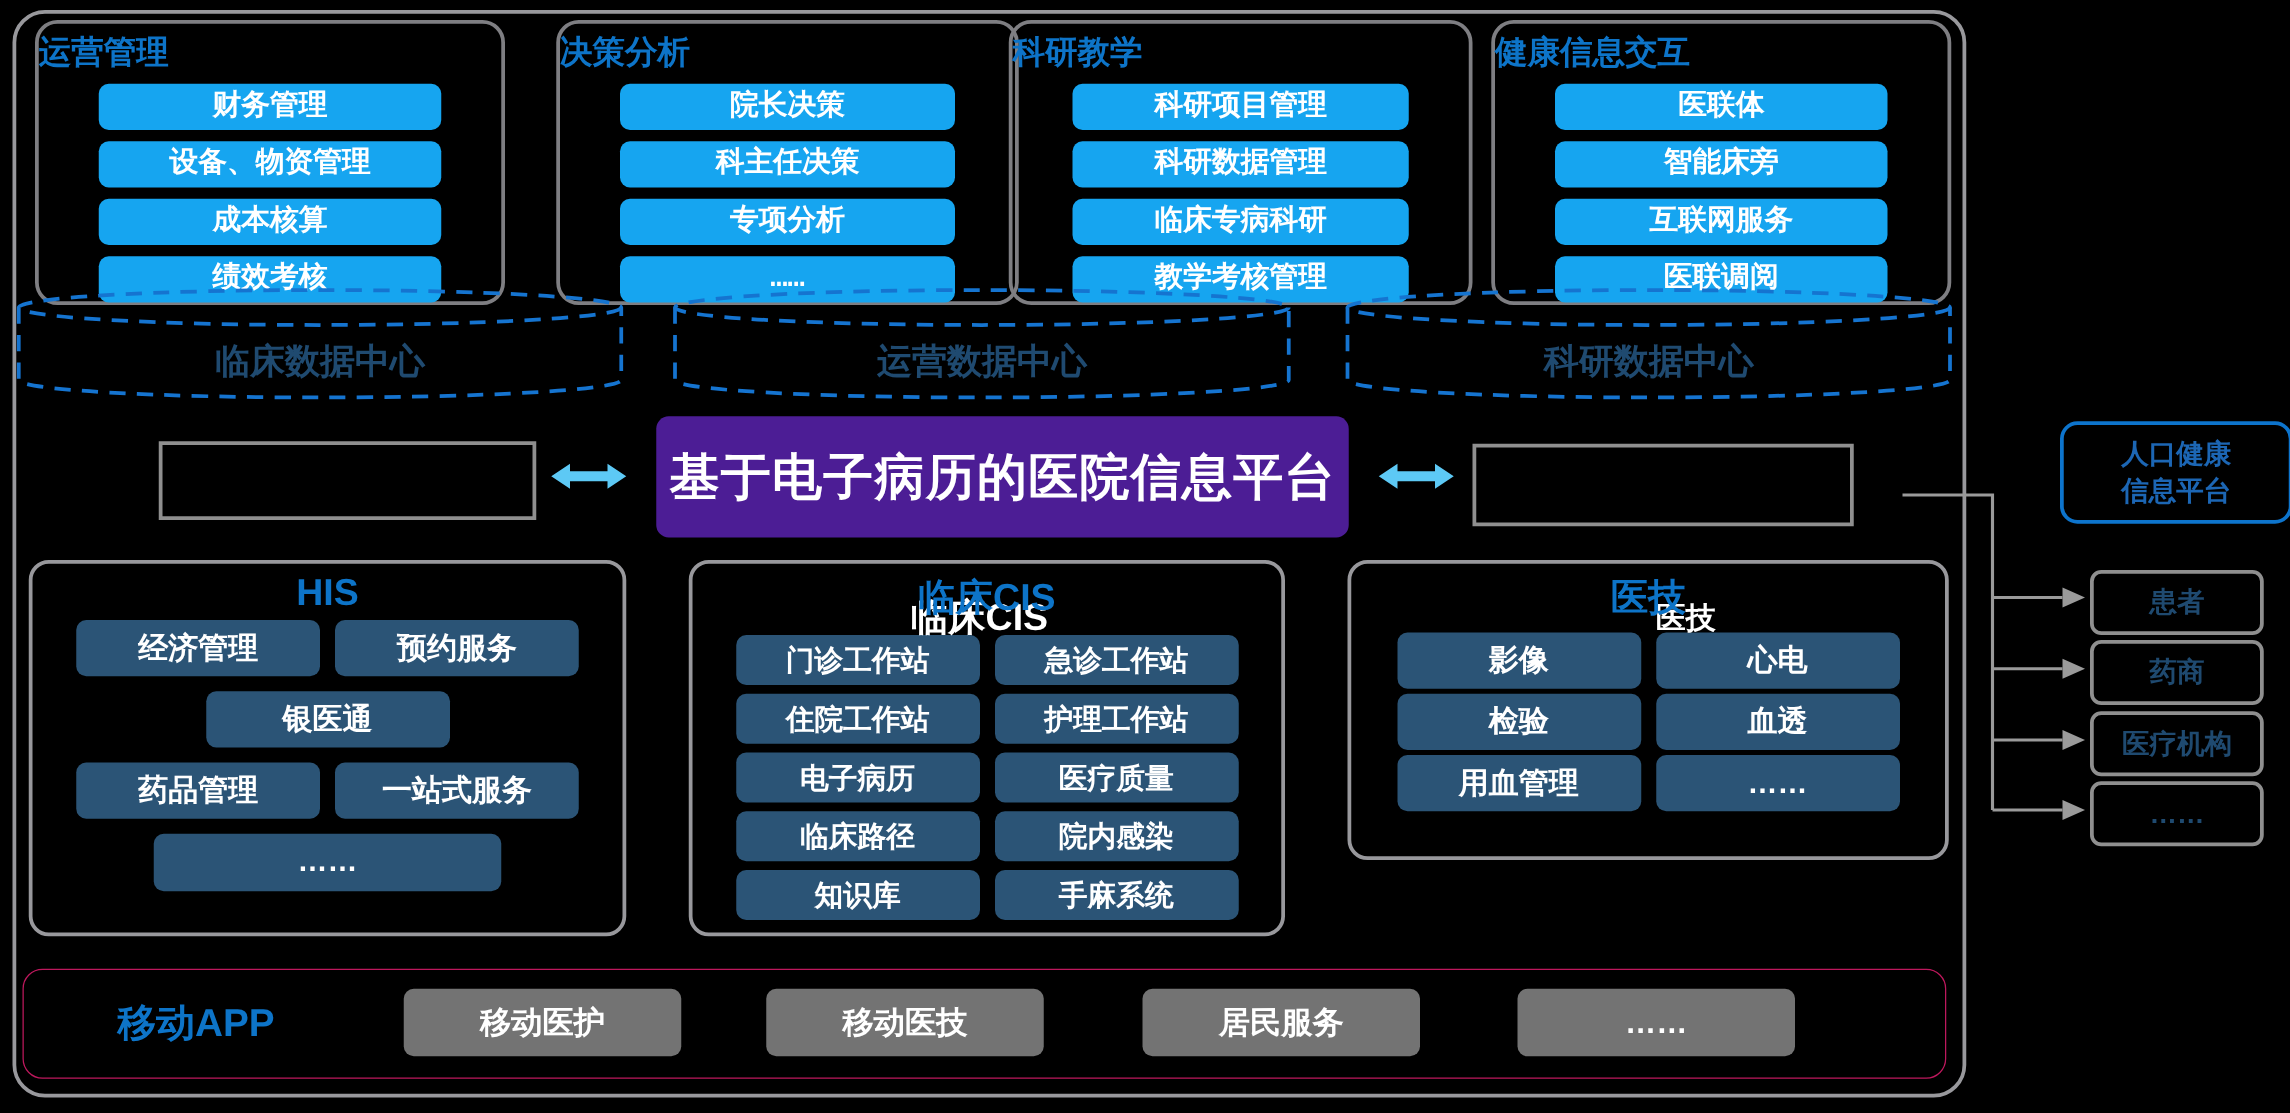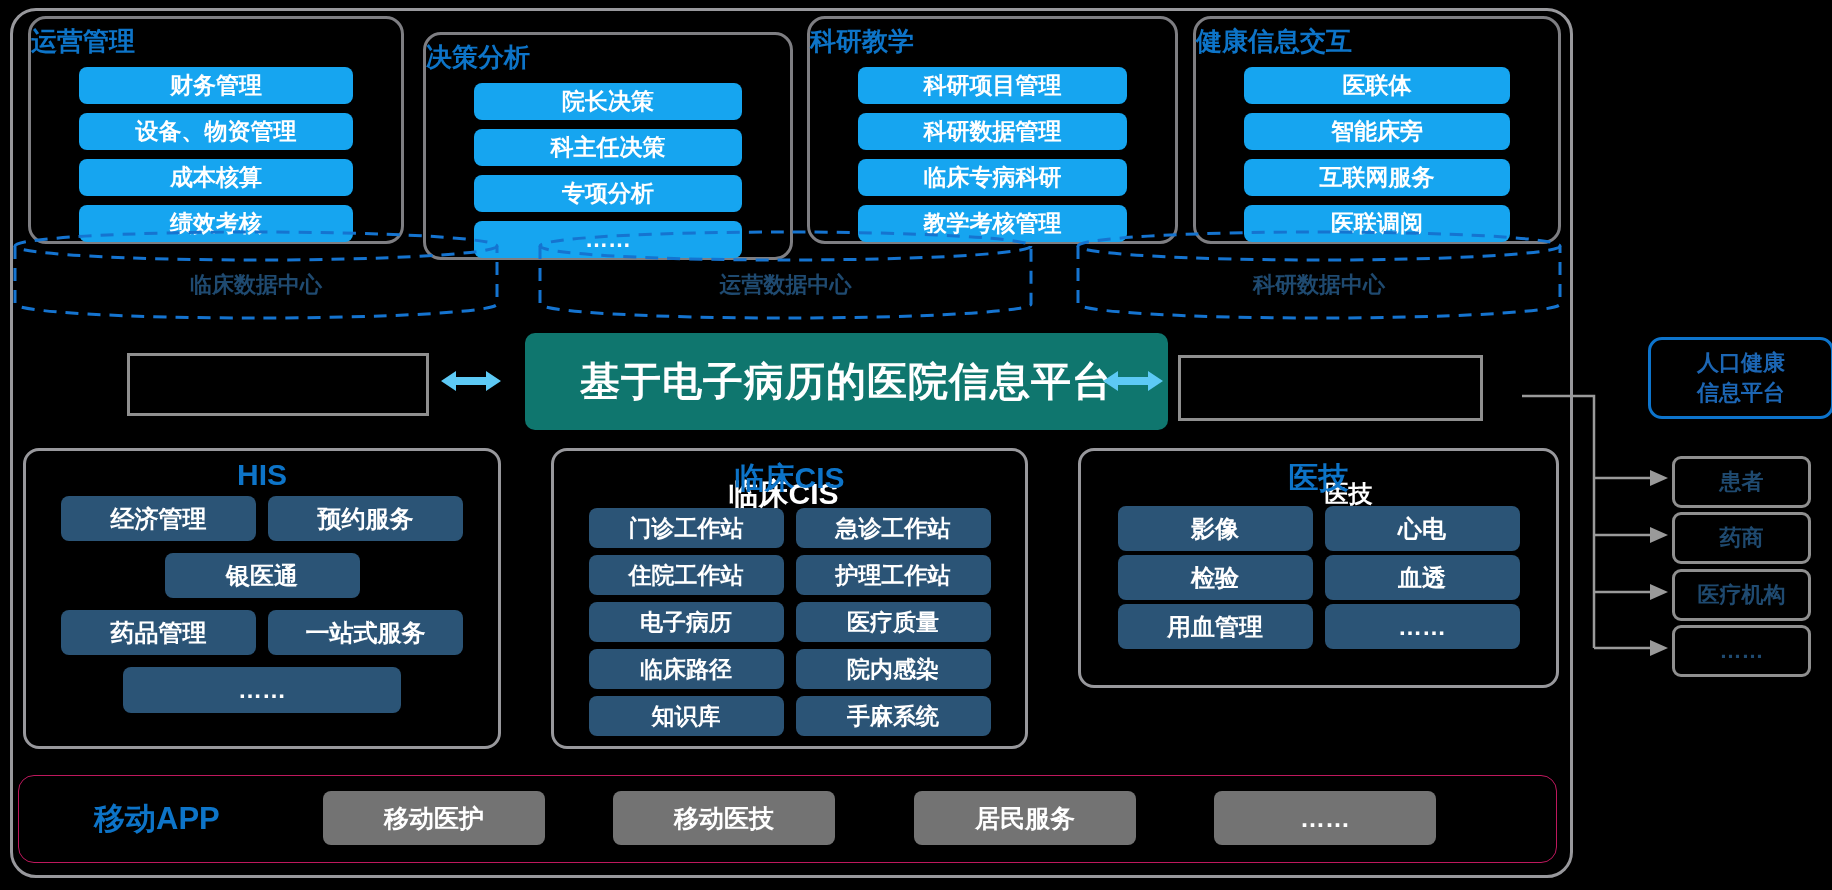--- a/index.html
+++ b/index.html
@@ -8,31 +8,31 @@
   .abs{position:absolute;}
 
   
   .main-frame{left:10px;top:8px;width:1557px;height:864px;border:3px solid #98989c;border-radius:26px;}
 
   
   .group-box{top:16px;height:222px;border:3px solid #7e7e82;border-radius:18px;}
   .group-title{margin-top:5px;height:34px;line-height:34px;text-align:left;
                font-size:26px;color:#0d74c8;}
   .chip{margin:9px 48px 0;height:37px;line-height:37px;border-radius:8px;
-        background:#16a5f0;color:#fff;font-size:23px;text-align:center;}
+        background:#16a5f0;color:#fff;font-size:23px;text-align:center;font-family:Liberation Mono, monospace;}
 
   
   .cyl{top:228px;height:95px;}
   .cyl svg{position:absolute;left:0;top:0;}
   .cyl-label{position:absolute;left:0;top:42px;width:100%;text-align:center;
-             font-size:22px;color:#1f4a70;}
+             font-size:28px;color:#1f4a70;}
 
   
   .conn-box{border:3px solid #8f8f8f;background:#000;}
-  .platform-box{left:525px;top:333px;width:643px;height:97px;background:#0f766e;border-radius:10px;
+  .platform-box{left:525px;top:333px;width:554px;height:97px;background:#4c1d95;border-radius:10px;
                 display:flex;align-items:center;justify-content:center;}
   .platform-box span{color:#fff;font-size:40px;letter-spacing:1px;}
 
   
   .ext-platform{left:1648px;top:337px;width:180px;height:76px;border:3px solid #0d74cc;
                 border-radius:14px;display:flex;flex-direction:column;align-items:center;
                 justify-content:center;color:#1c66b4;font-size:22px;line-height:30px;}
   .ext-target{left:1672px;width:133px;height:46px;border:3px solid #8f8f8f;border-radius:9px;
               display:flex;align-items:center;justify-content:center;
               color:#1f4a70;font-size:22px;}
@@ -69,21 +69,21 @@
   <div class="abs main-frame"></div>
 
   <div class="abs group-box" style="left:28px;width:370px;">
     <div class="group-title">运营管理</div>
     <div class="chip">财务管理</div>
     <div class="chip">设备、物资管理</div>
     <div class="chip">成本核算</div>
     <div class="chip">绩效考核</div>
   </div>
 
-  <div class="abs group-box" style="left:423px;width:364px;margin-top:16px;">
+  <div class="abs group-box" style="left:445px;width:364px;">
     <div class="group-title">决策分析</div>
     <div class="chip">院长决策</div>
     <div class="chip">科主任决策</div>
     <div class="chip">专项分析</div>
     <div class="chip">……</div>
   </div>
 
   <div class="abs group-box" style="left:807px;width:365px;">
     <div class="group-title">科研教学</div>
     <div class="chip">科研项目管理</div>

